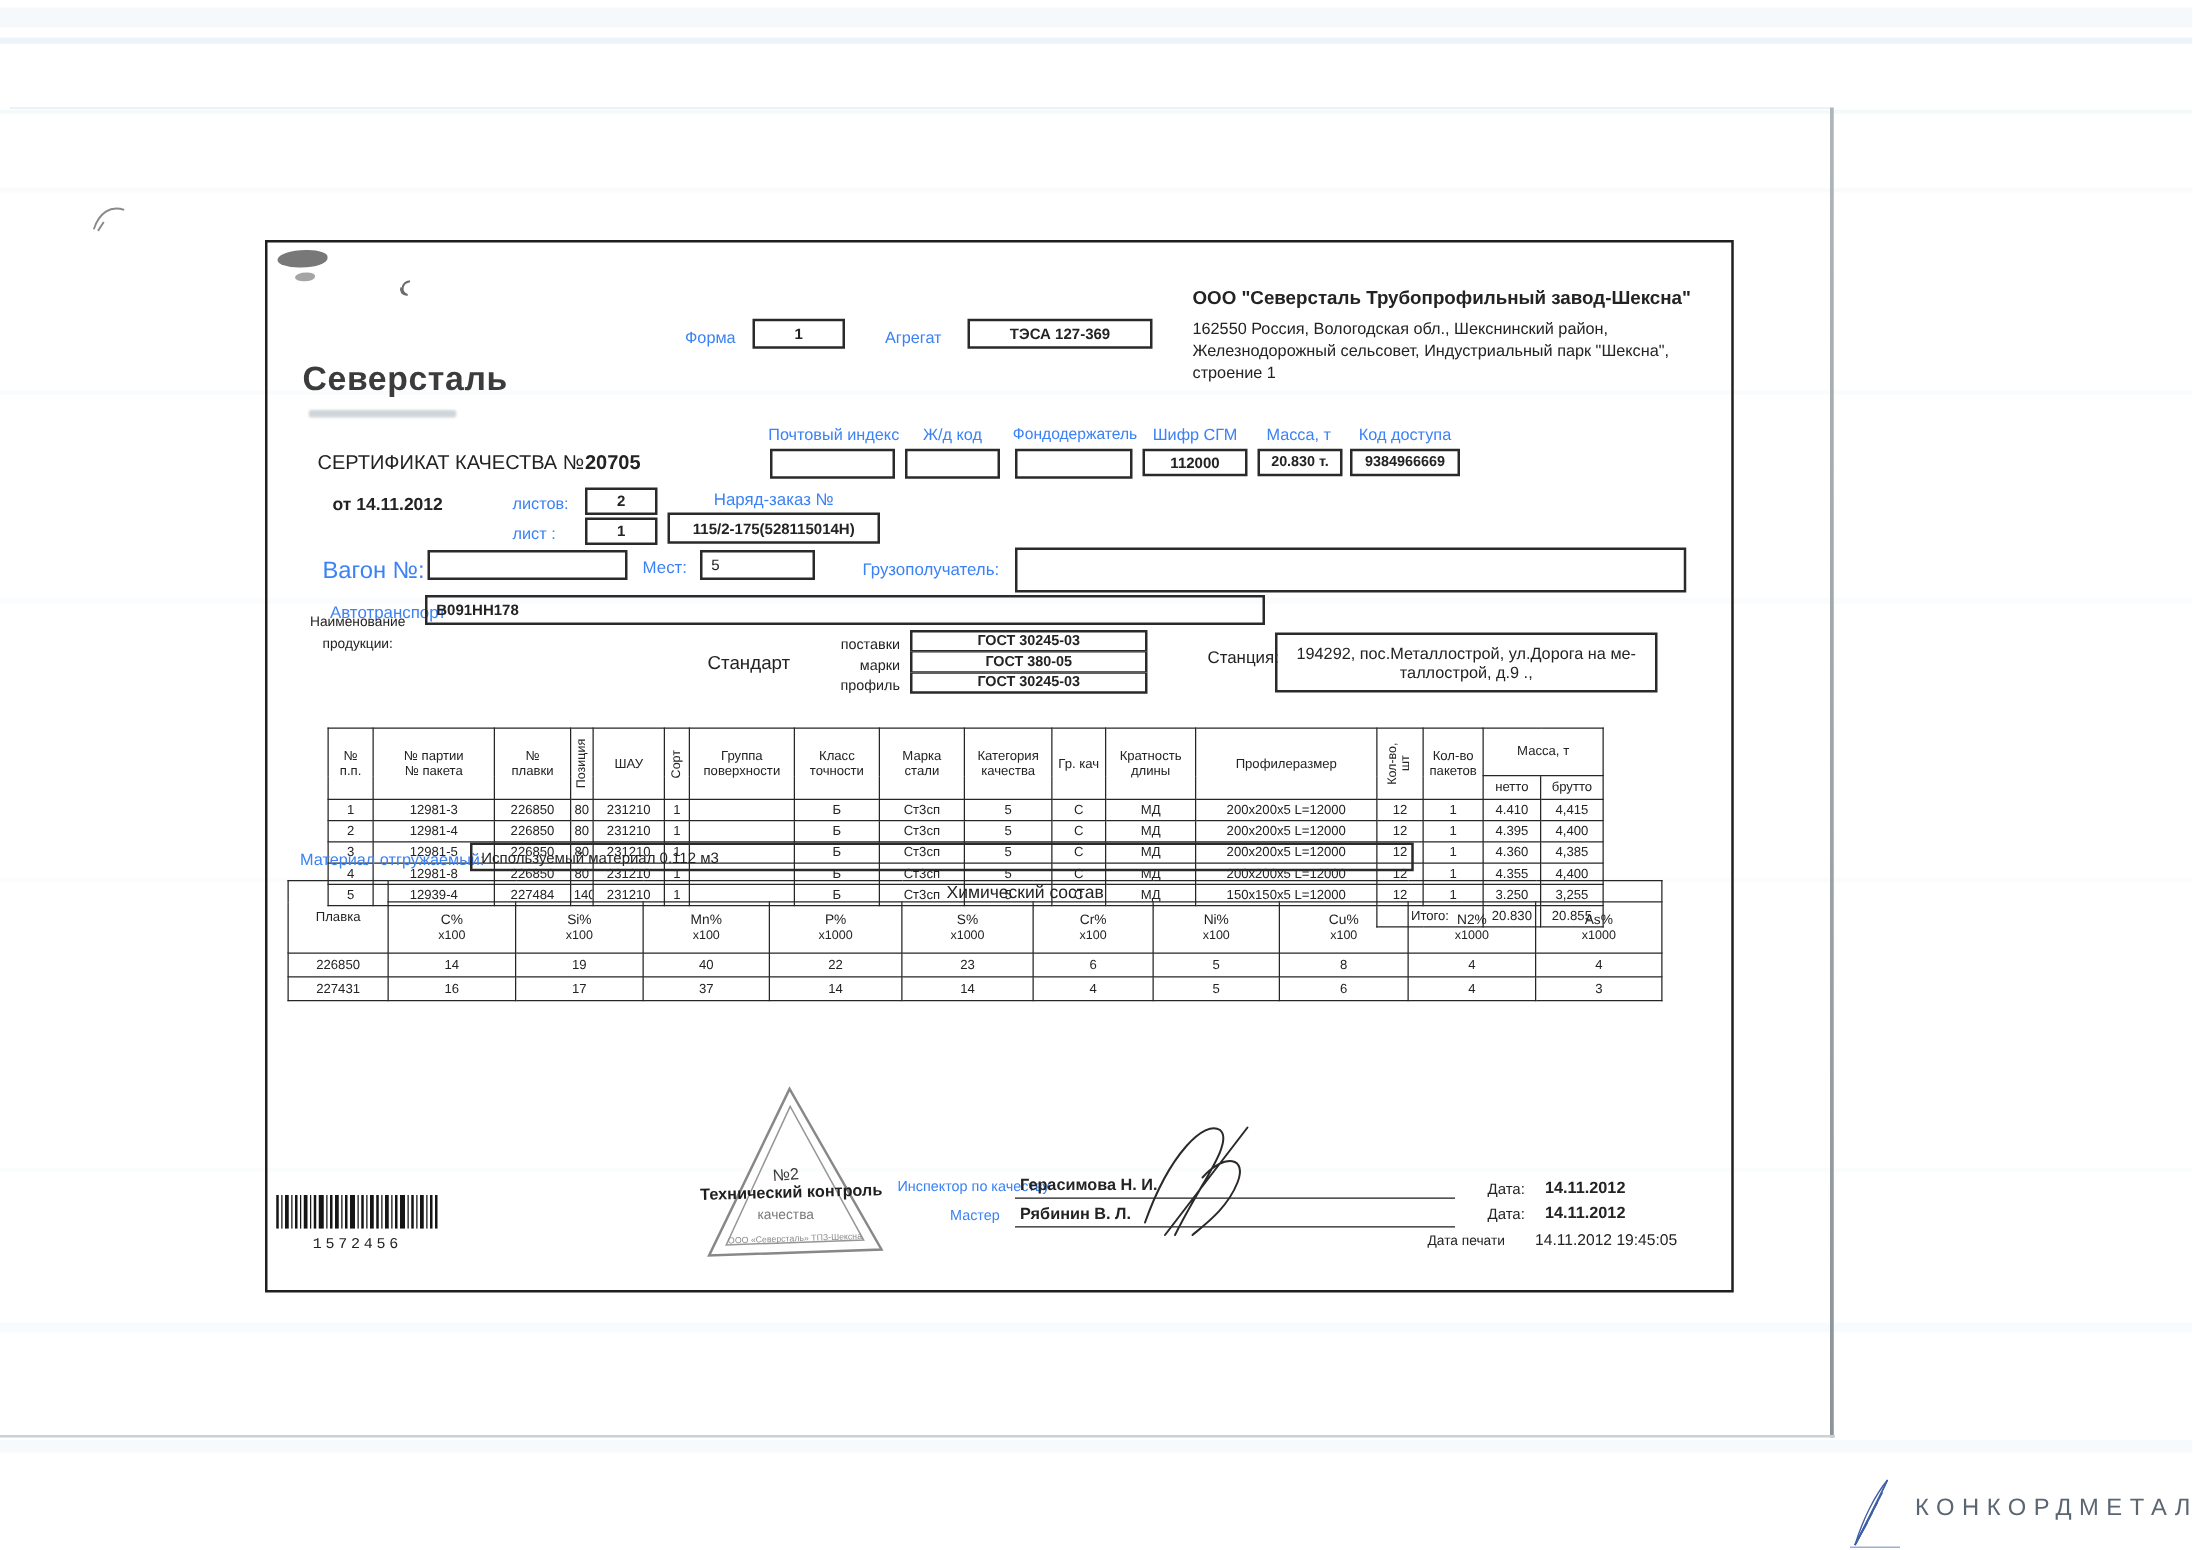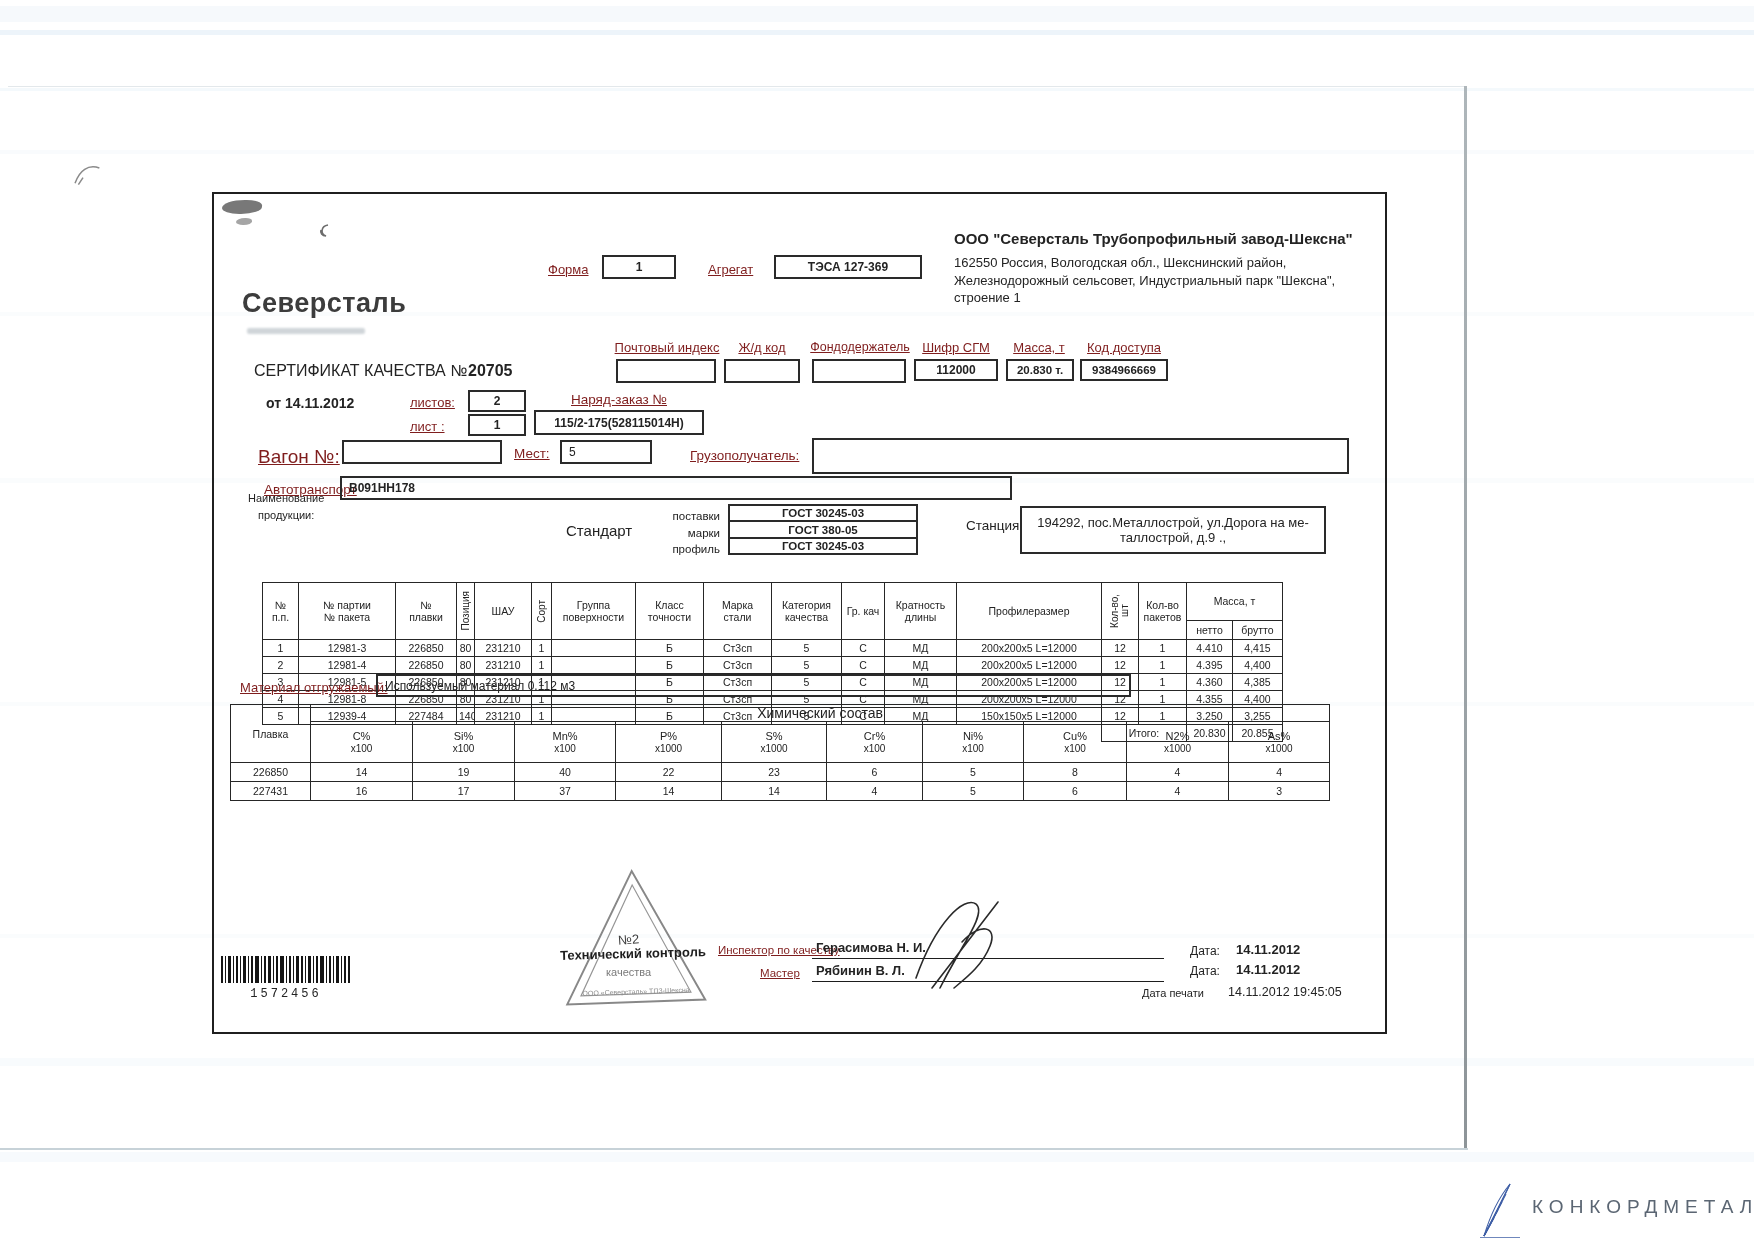--- a/index.html
+++ b/index.html
@@ -7,21 +7,21 @@
           font-family:"Liberation Sans",sans-serif;color:#232323;}
   .abs{position:absolute;}
   
   .streak{position:absolute;left:0;width:100%;background:rgba(196,219,238,.30);pointer-events:none;}
   
   .edge-v{position:absolute;background:linear-gradient(180deg,#aeb6ba,#8d9498);}
   .edge-h{position:absolute;background:#c7d2d8;}
   
   .frame{position:absolute;left:212px;top:192px;width:1171px;height:838px;
          border:2px solid #1f1f1f;background:transparent;}
-  .lbl{position:absolute;font-size:13px;color:#7f1d1d;white-space:nowrap;text-decoration:underline;}
+  .lbl{position:absolute;font-size:13px;color:#3b82f6;white-space:nowrap;}
   .lbl-c{text-align:center;white-space:pre-line;}
   .box{position:absolute;border:2px solid #2a2a2a;box-sizing:border-box;
        display:flex;align-items:center;justify-content:center;font-size:12px;}
   .box.bold{font-weight:bold;}
   .box.left{justify-content:flex-start;padding-left:7px;}
   .pre{white-space:pre-line;}
   .smudge{position:absolute;background:#4b4b4b;border-radius:60% 40% 55% 45%;opacity:.75;}
   
   table.doc{border-collapse:collapse;table-layout:fixed;position:absolute;}
   table.doc th,table.doc td{border:1.5px solid #262626;padding:0 2px;overflow:hidden;

